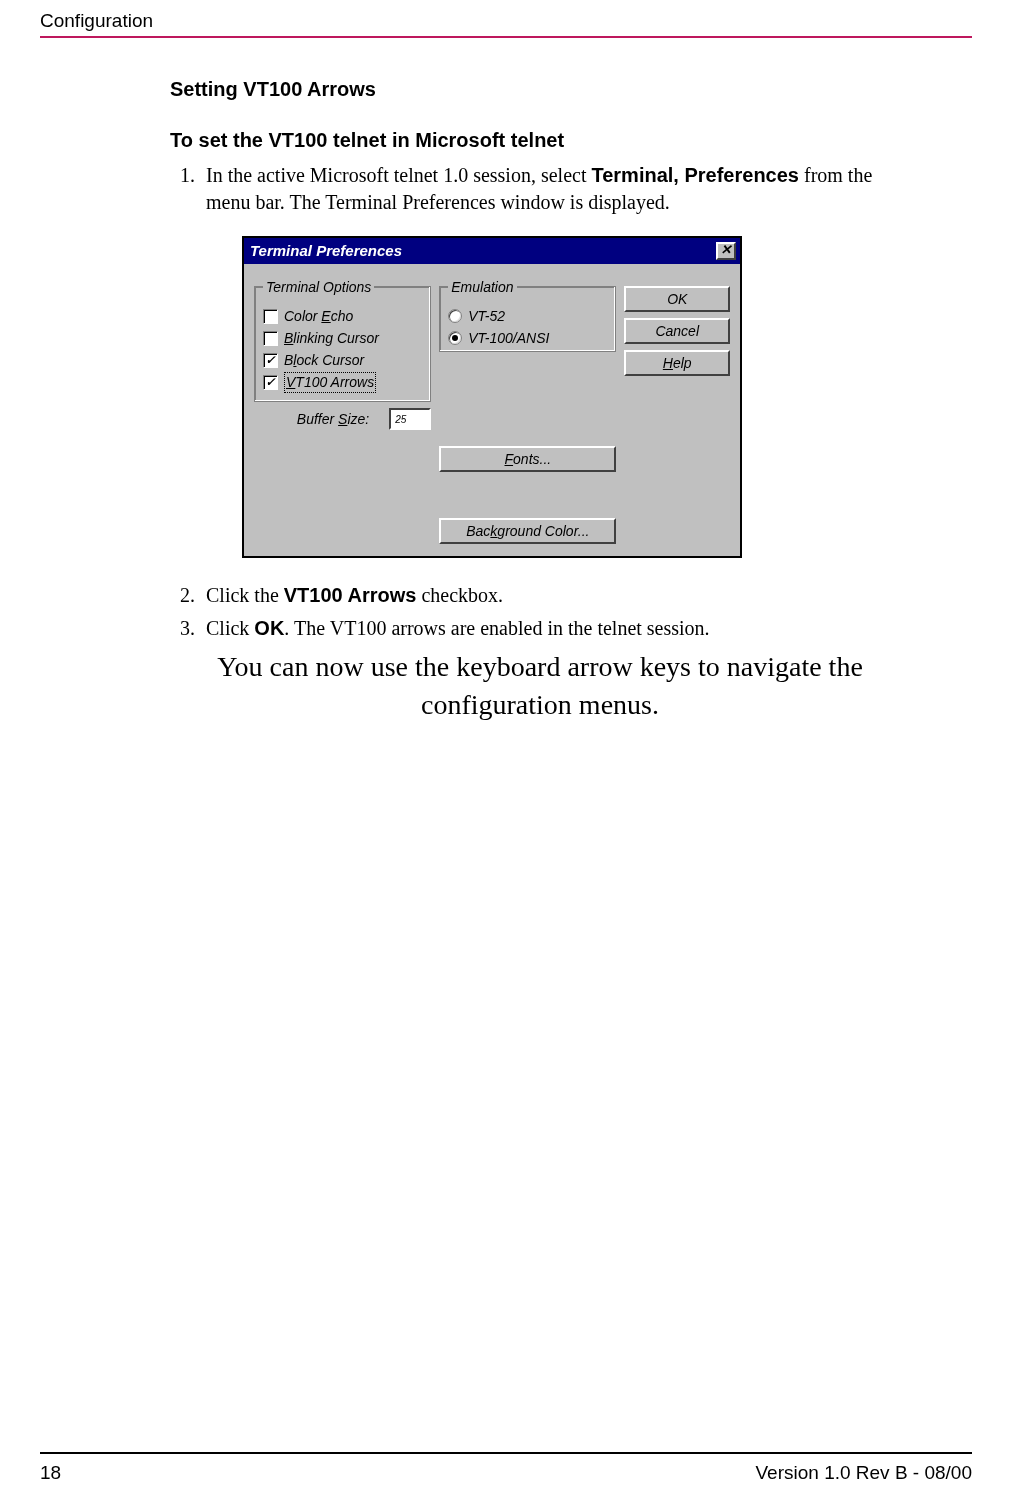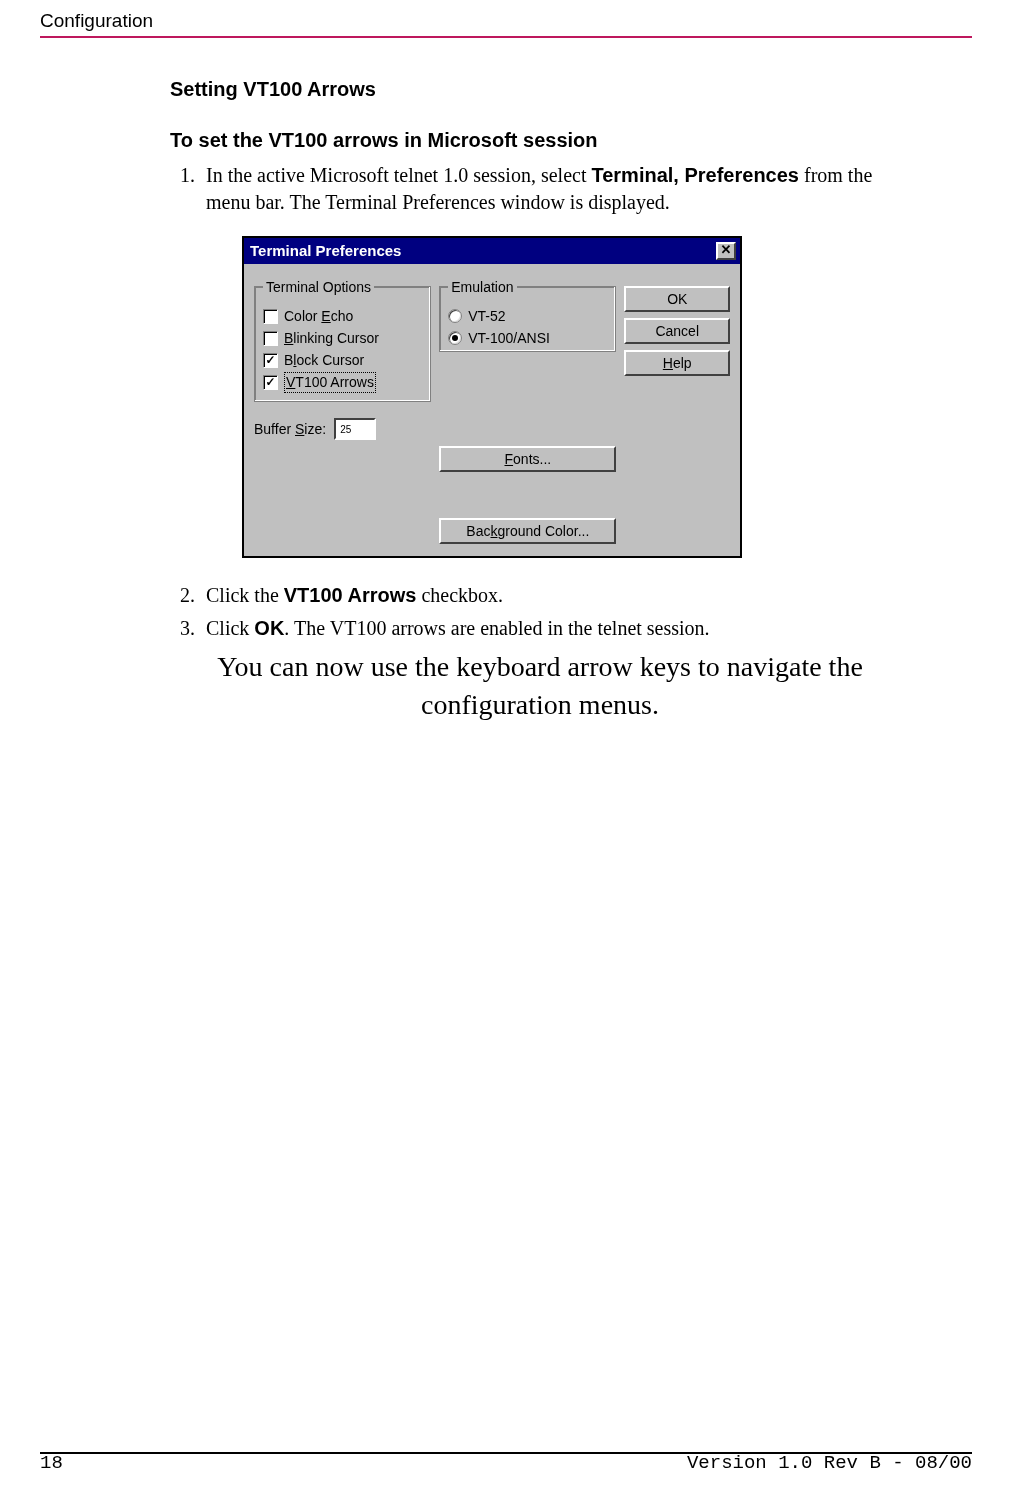--- a/index.html
+++ b/index.html
@@ -59,20 +59,21 @@
   .para {
     font-size: 28px;
     line-height: 1.35;
     margin-top: 4px;
     text-align: center;
   }
 
   
   .dialog-wrap {
     margin: 20px 0 24px 36px;
+    font-style: italic;
   }
   .dialog {
     width: 500px;
     border: 2px solid #000;
     background: #c0c0c0;
     font-family: "MS Sans Serif", Arial, sans-serif;
     font-size: 15px;
   }
   .titlebar {
     background: #000080;
@@ -166,22 +167,23 @@
     border-top: 2px solid #fff;
     border-left: 2px solid #fff;
     border-right: 2px solid #404040;
     border-bottom: 2px solid #404040;
     display:flex; align-items:center; justify-content:center;
     font-size: 14px;
   }
   .btn.wide { width: 100%; }
 
   .buffer-row {
-    display:flex; align-items:center; gap:8px; margin-top: 10px;
+    display:flex; align-items:center; gap:20px; margin-top: 0;
     font-size: 14px;
+    justify-content: flex-end;
   }
   .textbox {
     width: 42px; height: 22px;
     background:#fff;
     border-top: 2px solid #404040;
     border-left: 2px solid #404040;
     border-right: 2px solid #fff;
     border-bottom: 2px solid #fff;
     padding: 0 4px;
     font-size: 10px;
@@ -191,36 +193,36 @@
   
   .footer-line {
     position: absolute;
     left: 40px; right: 40px;
     bottom: 44px;
     border-top: 2px solid #000;
   }
   .footer {
     position: absolute;
     left: 40px; right: 40px;
-    bottom: 24px;
+    bottom: 14px;
     display:flex; justify-content: space-between;
-    font-family: Liberation Mono, monospace;
+    font-family: Liberation Sans, sans-serif;
     font-size: 19px;
   }
 </style>
 </head>
 <body>
 
 <div class="page">
   <div class="header-line">Configuration</div>
 
   <div class="content">
     <div class="h1">Setting VT100 Arrows</div>
 
-    <div class="h2">To set the VT100 arrows in Microsoft session</div>
+    <div class="h2">To set the VT100 telnet in Microsoft telnet</div>
 
     <ol class="steps">
       <li>
         <span class="serif">In the active Microsoft telnet 1.0 session, select </span><span class="b">Terminal, Preferences</span><span class="serif"> from the menu bar. The Terminal Preferences window is displayed.</span>
 
         <div class="dialog-wrap">
           <div class="dialog">
             <div class="titlebar">
               <span>Terminal Preferences</span>
               <div class="closebox">

